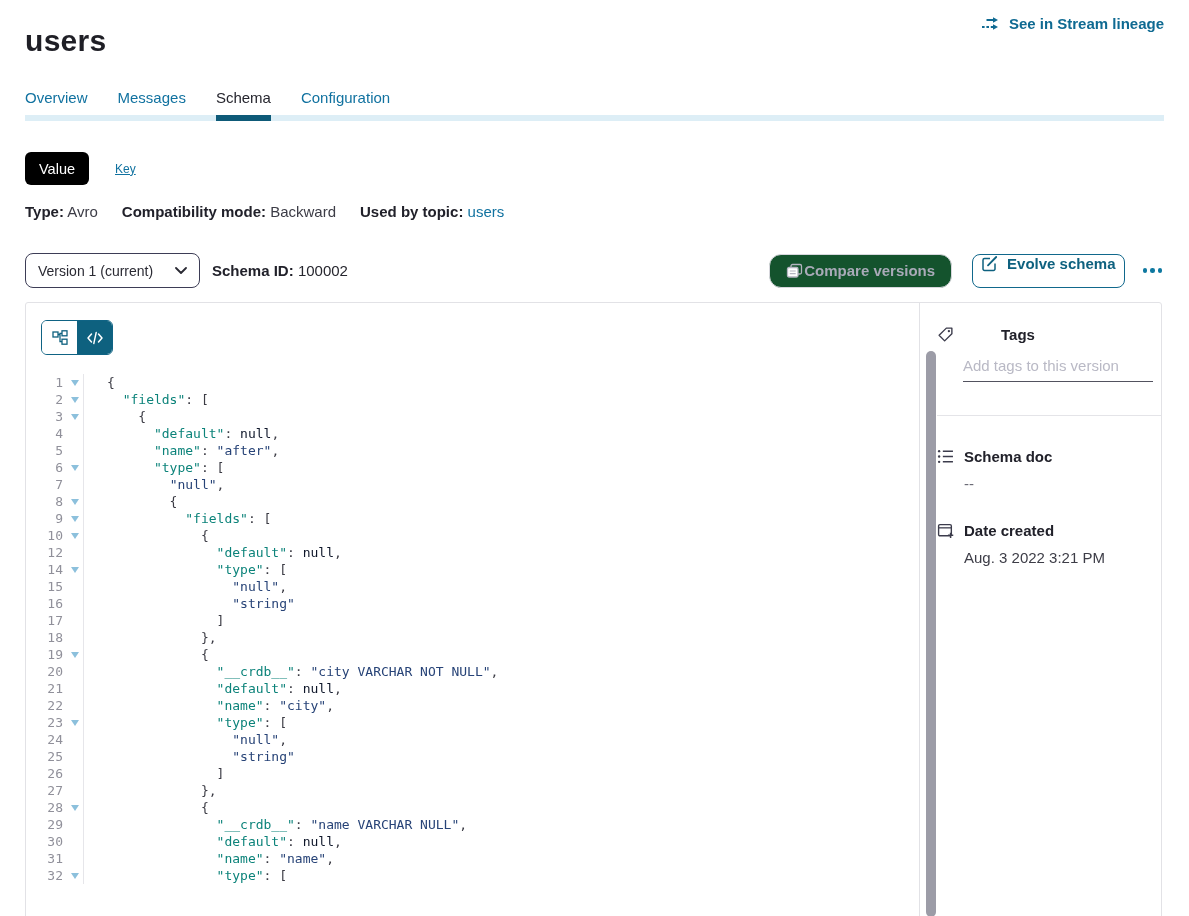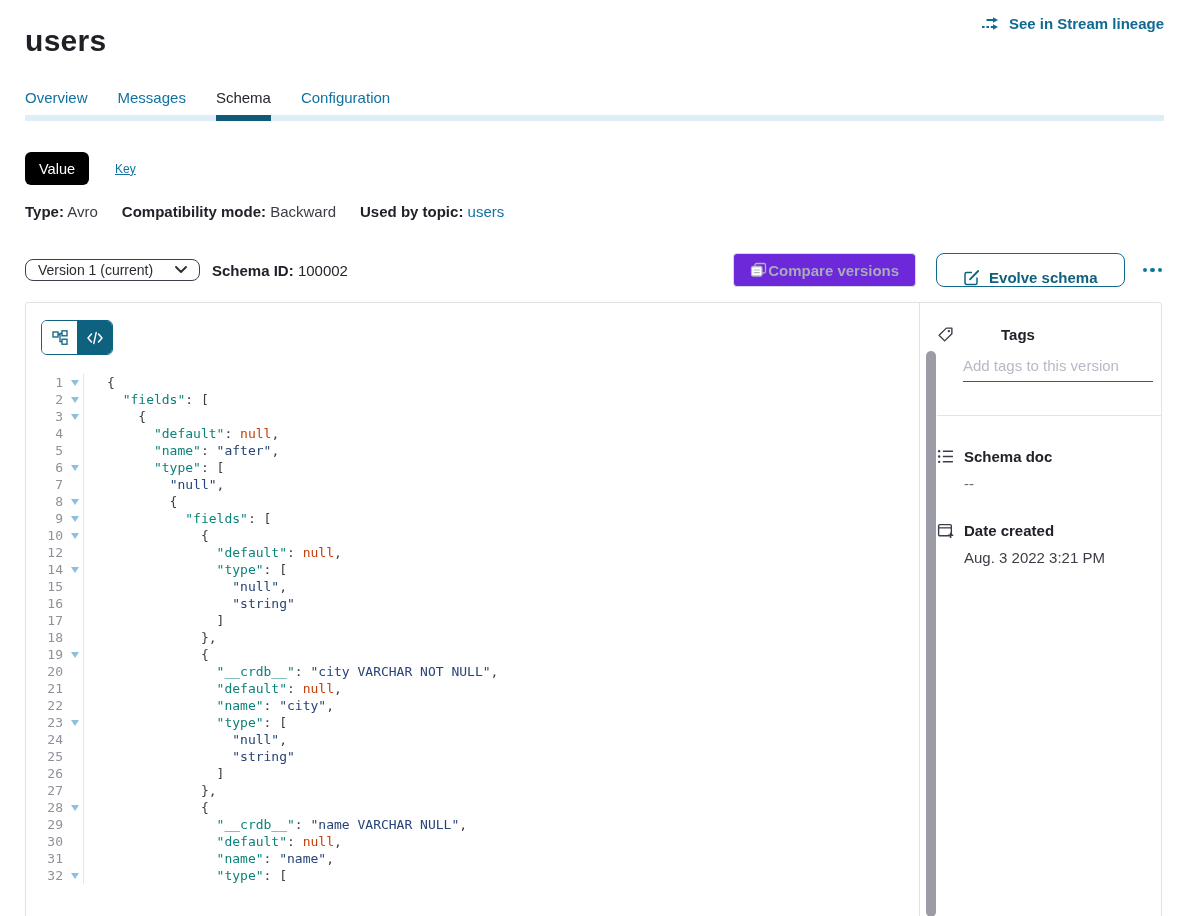--- a/index.html
+++ b/index.html
@@ -23,31 +23,31 @@
   .btn-value{background:#000000;color:#fff;border:none;border-radius:6px;height:33px;padding:0 14px;
     font-size:14.5px;font-family:inherit;cursor:pointer;}
   .link-key{margin-left:26px;color:#1172a0;font-size:12px;cursor:pointer;text-decoration:underline;}
   
   .meta-row{position:absolute;left:25px;top:203px;display:flex;gap:24px;font-size:15px;align-items:center;}
   .meta-item b{font-weight:700;color:#21212a;}
   .meta-item span{color:#3c3c46;}
   .meta-item a{color:#1172a0;text-decoration:none;cursor:pointer;}
   
   .controls-row{position:absolute;left:25px;top:253px;width:1139px;display:flex;align-items:center;}
-  .version-select{width:175px;height:22px;border:1px solid #3d3d56;border-radius:8px;display:flex;
+  .version-select{width:175px;height:35px;border:1px solid #3d3d56;border-radius:8px;display:flex;
     align-items:center;justify-content:space-between;padding:0 12px;font-size:14px;color:#2a2a33;
     box-sizing:border-box;cursor:pointer;background:#fff;}
   .schema-id{margin-left:12px;font-size:15px;}
   .schema-id b{font-weight:700;color:#21212a;text-align:right;}
   .spacer{flex:1;}
-  .btn-compare{height:34px;border:1px solid #d7d7dd;background:#6d28d9;border-radius:4px;display:flex;
+  .btn-compare{height:34px;border:1px solid #d7d7dd;background:#14532d;border-radius:12px;display:flex;
     align-items:center;gap:1px;padding:0 16px;color:#a9aab8;font-size:15px;font-weight:600;
     font-family:inherit;cursor:default;}
   .btn-evolve{height:34px;border:1px solid #11688c;background:#fff;border-radius:8px;display:flex;
-    align-items:flex-end;gap:9px;padding:0 26px;color:#0e617f;font-size:15px;font-weight:700;
+    align-items:flex-start;gap:9px;padding:0 8px;color:#0e617f;font-size:15px;font-weight:700;
     font-family:inherit;cursor:pointer;margin-left:20px;}
   .more-btn{margin-left:16px;display:flex;gap:3px;align-items:center;cursor:pointer;padding:6px 2px;background:none;border:none;}
   .more-btn i{width:4.5px;height:4.5px;border-radius:50%;background:#0e78a0;display:block;}
   
   .panel{position:absolute;left:25px;top:302px;width:1137px;height:660px;border:1px solid #e2e2e6;
     border-radius:3px;background:#fff;box-sizing:border-box;}
   .view-toggle{position:absolute;left:15px;top:17px;display:flex;border:1px solid #0f6384;border-radius:6px;overflow:hidden;}
   .view-toggle .vt-btn{width:35px;height:33px;display:flex;align-items:center;justify-content:center;
     background:#fff;border:none;cursor:pointer;padding:0;}
   .view-toggle .vt-btn.sel{background:#0e617f;}
@@ -56,21 +56,21 @@
     font-family:"DejaVu Sans Mono","Liberation Mono",monospace;font-size:13px;line-height:17px;}
   .code-line{display:flex;white-space:pre;}
   .gut{width:37px;text-align:right;color:#90909a;flex:0 0 auto;}
   .fold{width:20px;flex:0 0 auto;position:relative;}
   .fold.has::after{content:"";position:absolute;left:8px;top:6px;width:0;height:0;
     border-left:4px solid transparent;border-right:4px solid transparent;border-top:6px solid #8cc0dc;}
   .txt{border-left:1px solid #e6e6ea;padding-left:23px;color:#3b3b44;}
   .tk-p{color:#3b3b44;}
   .tk-k{color:#0c837a;}
   .tk-s{color:#274377;}
-  .tk-n{color:#c2410c;}
+  .tk-n{color:#0f172a;}
   .code-scrollbar{position:absolute;right:225px;top:48px;width:10px;height:566px;background:#9c9ca7;border-radius:6px;}
   
   .sb{position:absolute;right:0;top:0;bottom:0;width:242px;border-left:1px solid #e2e2e6;box-sizing:border-box;}
   .sb-header{display:flex;align-items:center;gap:10px;margin:0 14px 0 17px;font-size:15px;font-weight:700;color:#21212a;}
   .sb-header.first{margin-top:23px;gap:47px;}
   .tags-input{display:block;margin:14px 14px 0 43px;width:190px;border:none;border-bottom:1px solid #52525f;
     padding:0 0 7px 0;font-size:15px;font-family:inherit;color:#26262e;outline:none;background:transparent;}
   .tags-input::placeholder{color:#b9b9c5;}
   .sb-hr{border:none;border-top:1px solid #e4e4e8;margin:33px 0 0 17px;}
   .sb-header.doc{margin-top:32px;}

